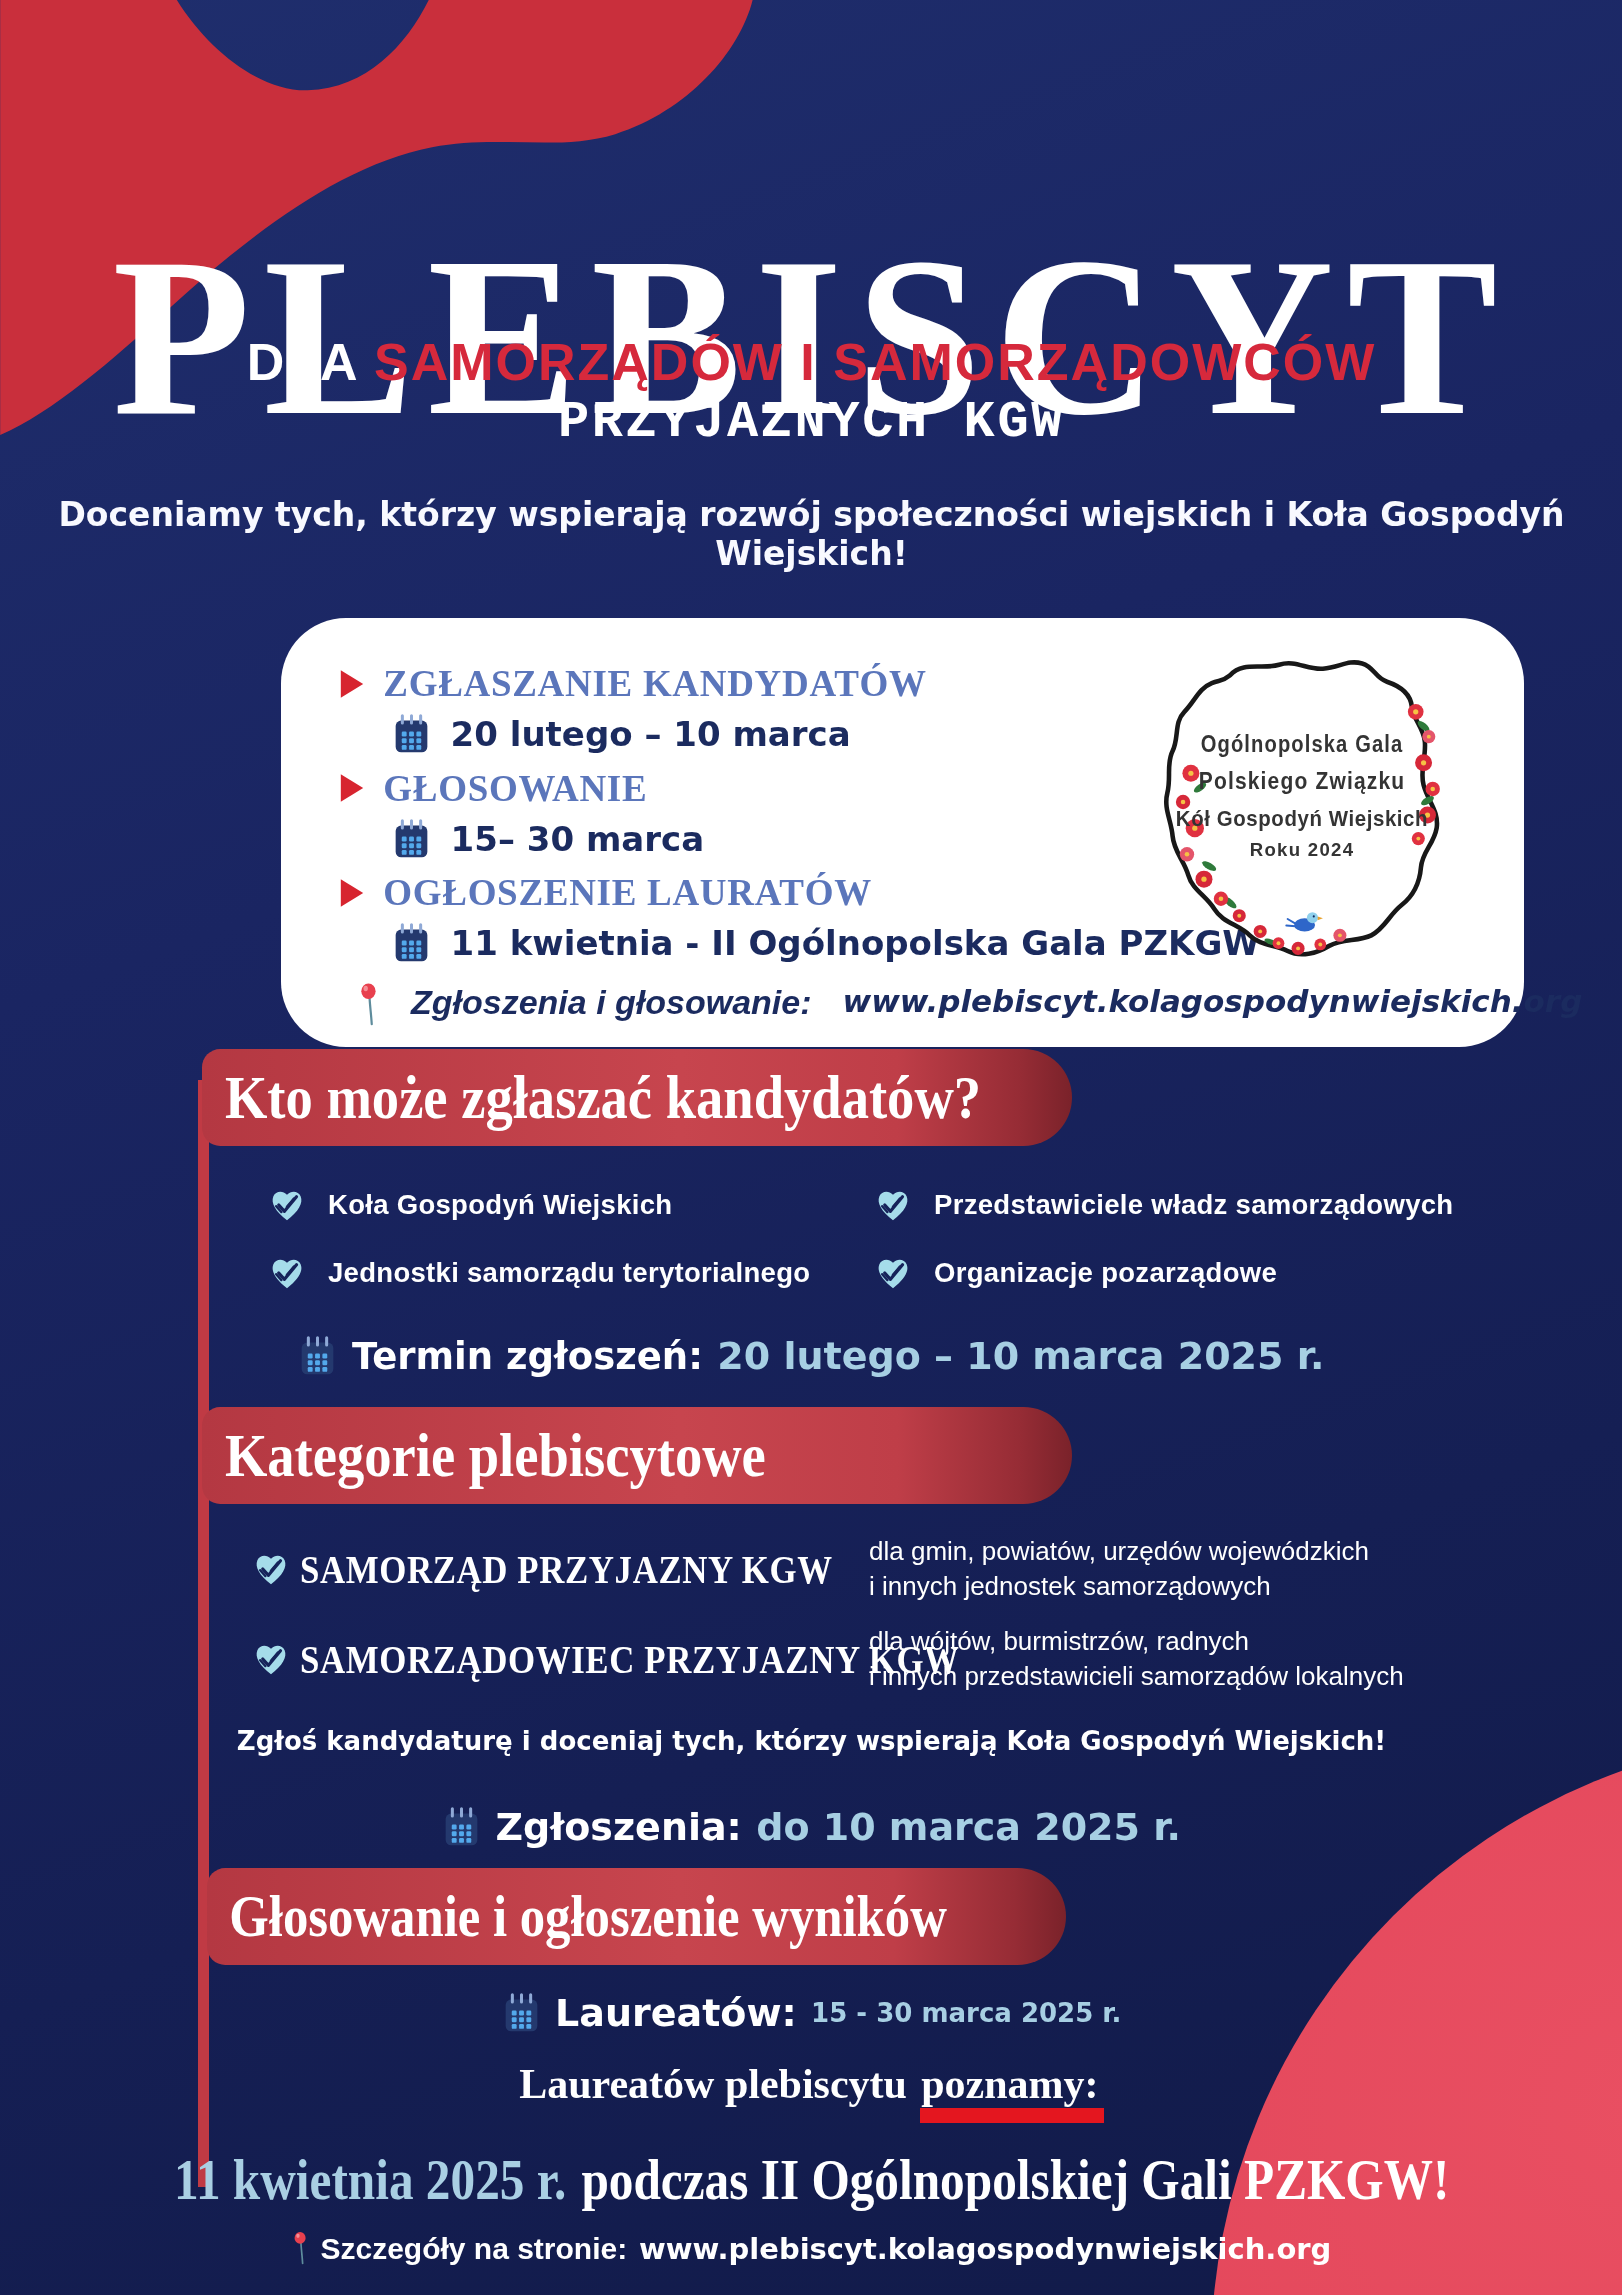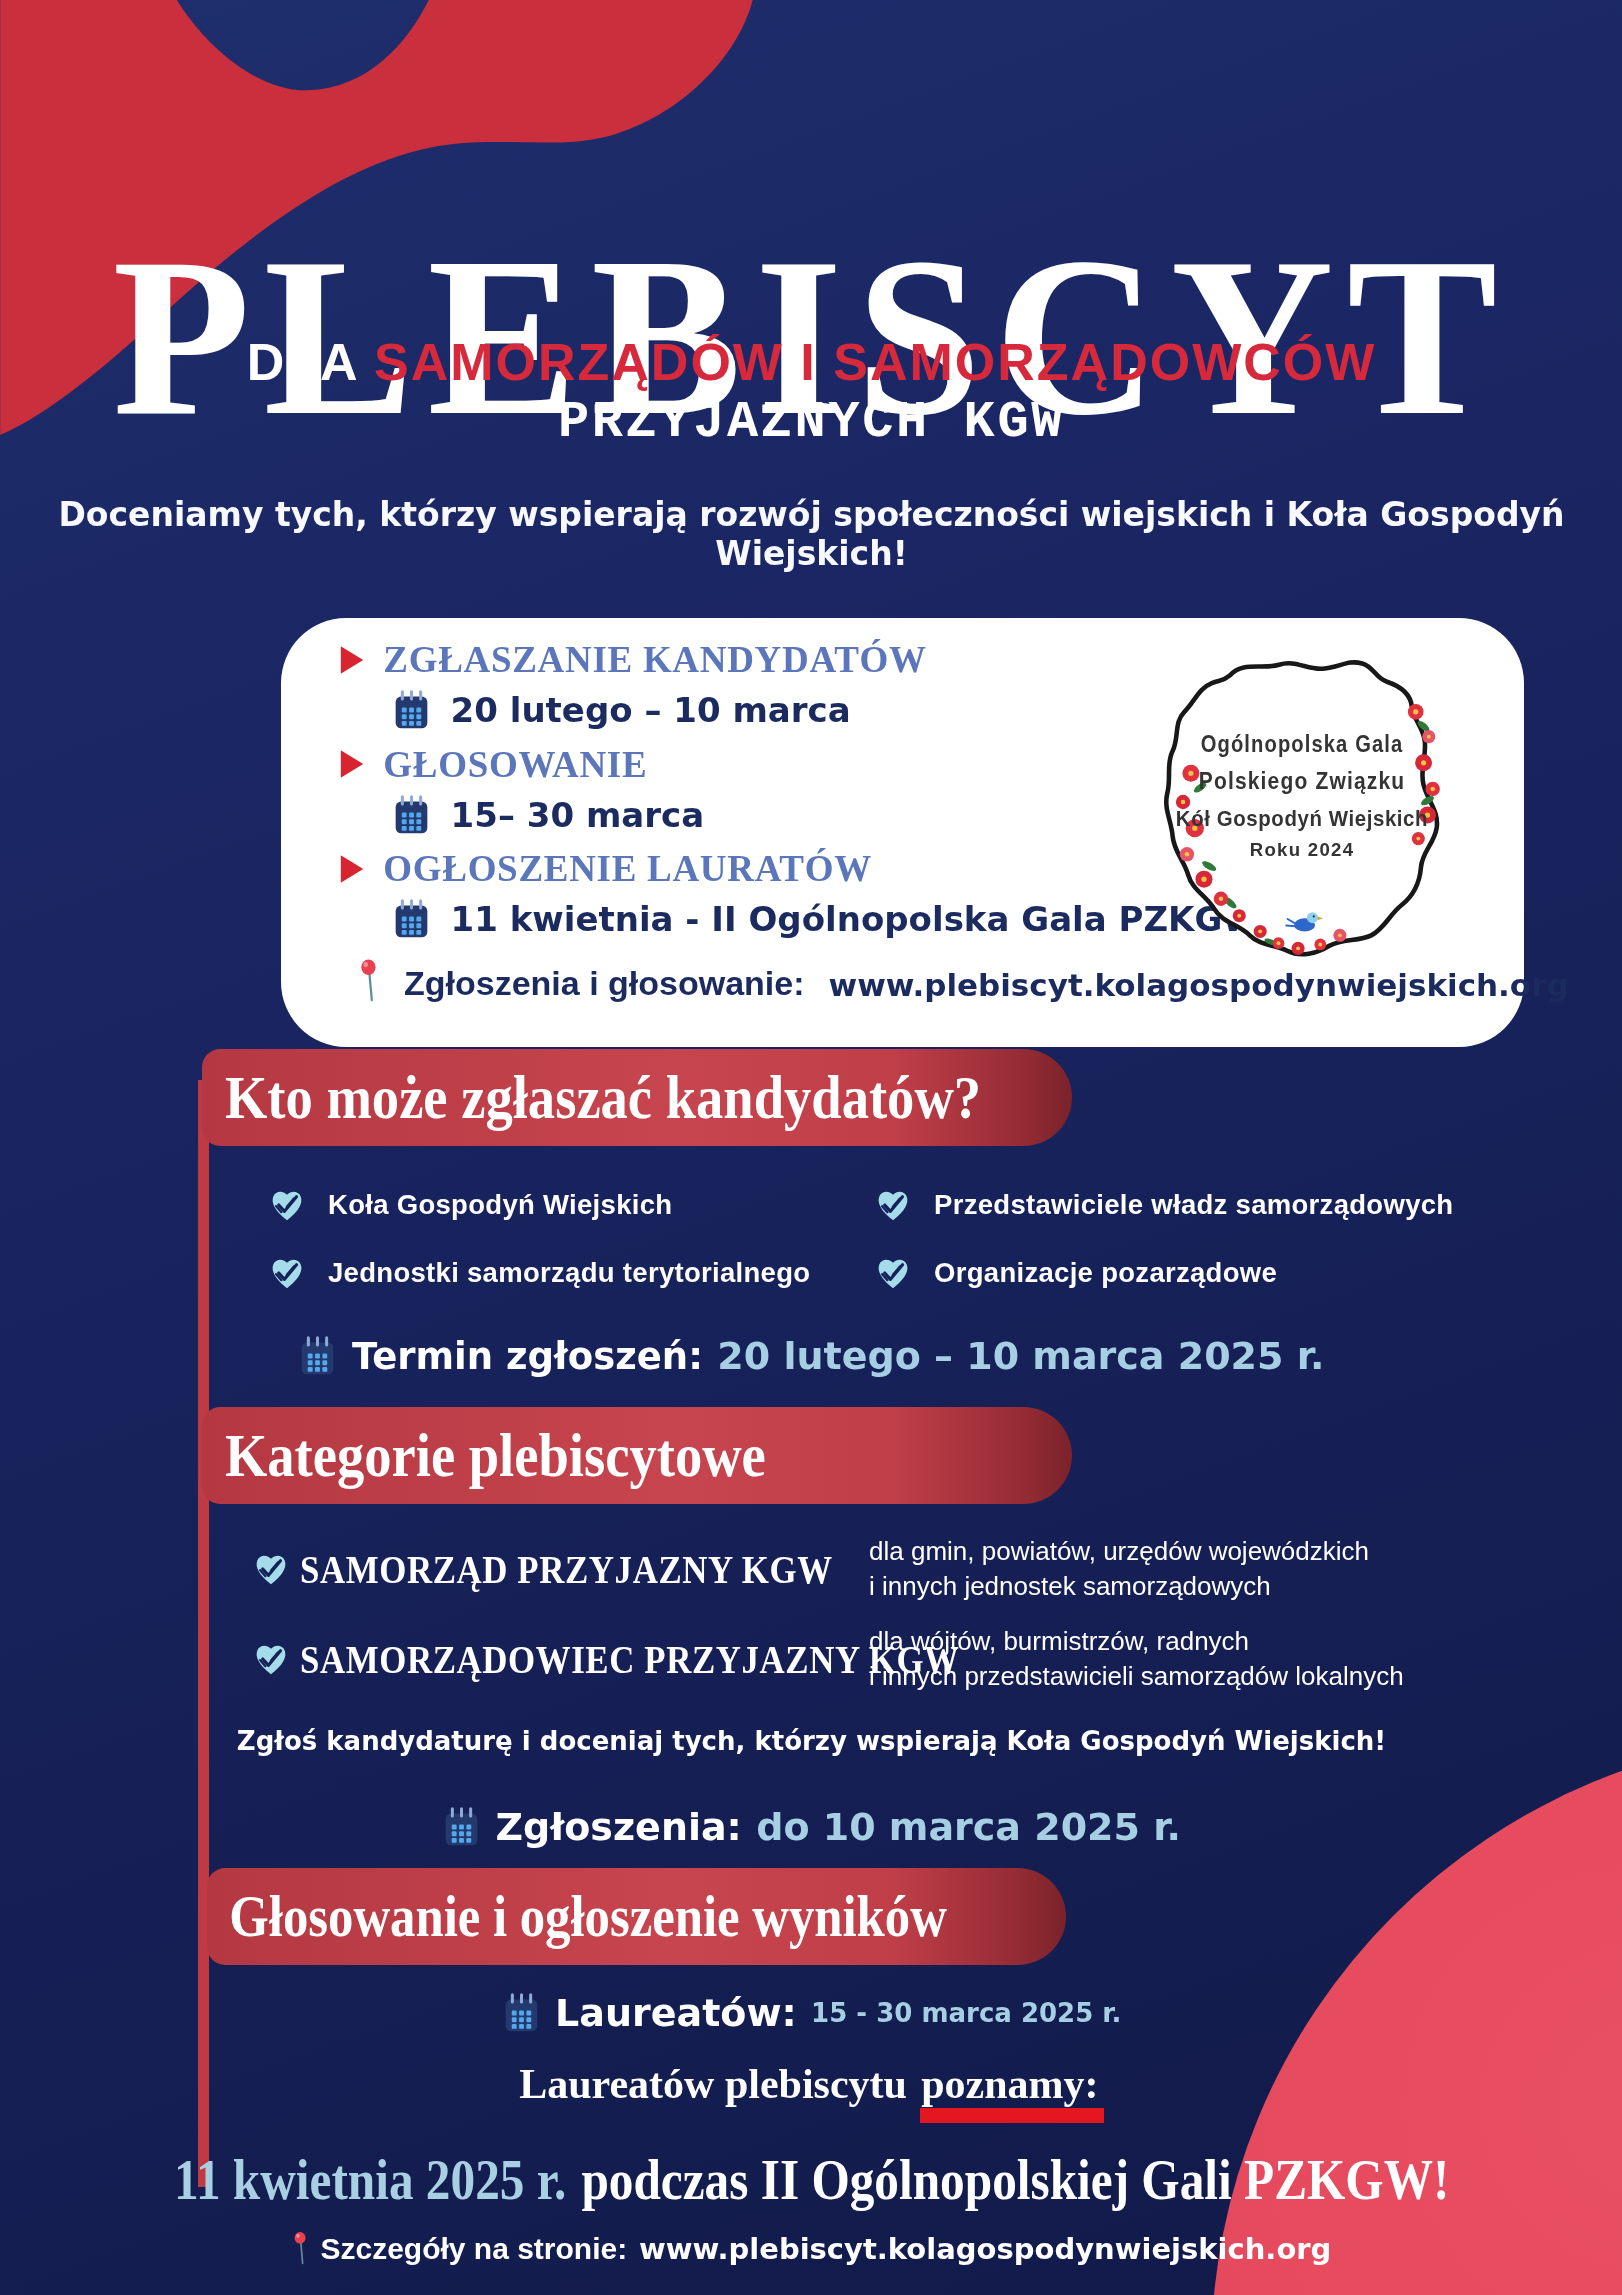--- a/index.html
+++ b/index.html
@@ -23,30 +23,30 @@
     letter-spacing:2px;color:#ffffff;white-space:nowrap;z-index:3;}
   .sub1 .red{color:#d6293c;margin-left:14.4px;}
   .sub2{left:0;right:0;top:393px;text-align:center;font-size:52px;font-weight:bold;
     letter-spacing:2.6px;color:#ffffff;z-index:3;font-family:Liberation Mono, monospace;}
   .tagline{left:0;right:0;top:495px;text-align:center;font-size:33px;font-weight:bold;
     color:#f8f9ff;font-family:"DejaVu Sans",sans-serif;letter-spacing:0px;z-index:3;}
 
   
   .card{left:281px;top:618px;width:1243px;height:429px;background:#ffffff;
     border-radius:65px;z-index:3;}
-  .card-left{padding-top:20px;}
+  .card-left{padding-top:44px;}
   .sched-item{display:flex;align-items:center;gap:18.3px;margin:0 0 7.9px 58px;}
   .sched-item svg{width:26px;height:30px;flex:none;}
   .sched-label{font-family:"Liberation Serif","DejaVu Serif",serif;font-weight:bold;
     font-size:37px;color:#5b76bb;letter-spacing:0.7px;white-space:nowrap;}
   .sched-date{display:flex;align-items:center;gap:19.6px;margin:0 0 11.8px 111px;}
   .sched-date svg{width:39px;height:42px;flex:none;}
   .date-text{font-family:"DejaVu Sans",sans-serif;font-weight:bold;font-size:34px;
     color:#1b2b5f;white-space:nowrap;}
-  .submit-row{display:flex;align-items:flex-end;gap:24px;margin:18.3px 0 0 77px;}
+  .submit-row{display:flex;align-items:flex-start;gap:31px;margin:18.3px 0 0 77px;font-style:italic;}
   .submit-row svg{width:22px;height:44px;flex:none;}
   .submit-label{font-size:34px;font-weight:bold;color:#1b2b5f;white-space:nowrap;}
   .submit-url{font-family:"DejaVu Sans",sans-serif;font-size:31px;font-weight:bold;
     color:#1b2b5f;white-space:nowrap;}
   .logo-box{left:851px;top:18.3px;width:340px;height:366px;}
   .logo-box text{font-family:"Liberation Sans","DejaVu Sans",sans-serif;fill:#343434;
     font-weight:600;}
 
   
   .banner{height:97px;border-radius:19.6px 52px 52px 19.6px;z-index:4;

